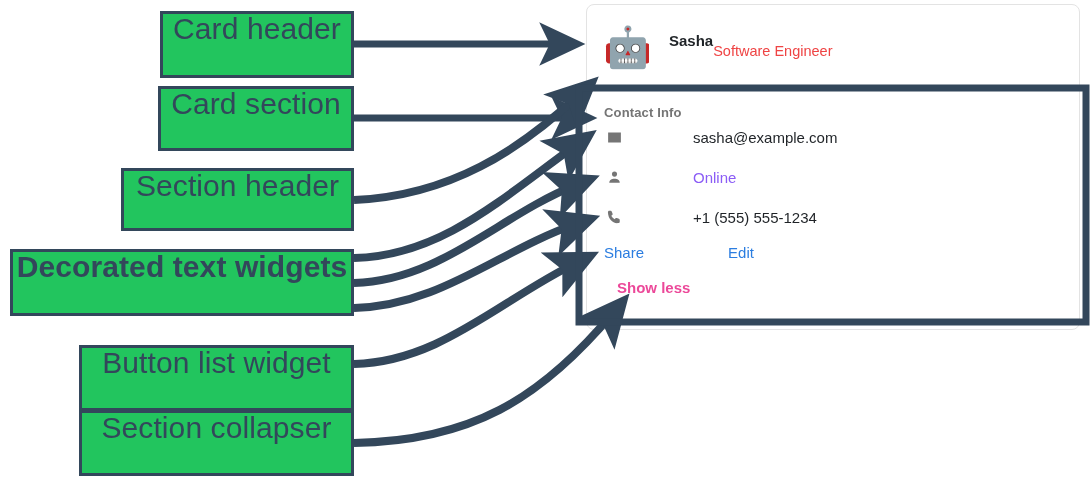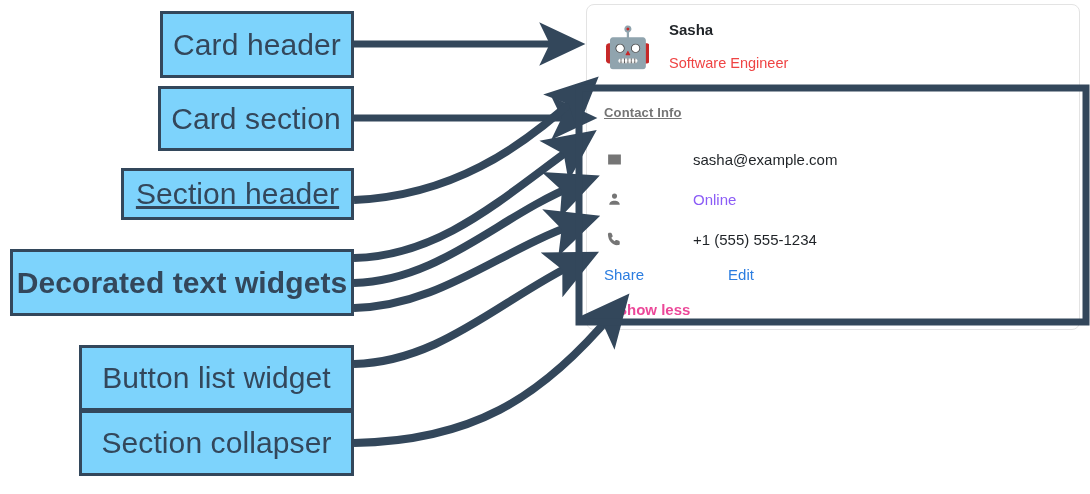--- a/index.html
+++ b/index.html
@@ -17,36 +17,36 @@
     height: 494px;
     background: #ffffff;
     overflow: hidden;
   }
 
   
   .callout {
     position: absolute;
     box-sizing: border-box;
     border: 3px solid #33475b;
-    background: #7dd3fc;
-    display: flex;
-    align-items: center;
+    background: #22c55e;
+    display: flex;
+    align-items: flex-start;
     justify-content: center;
     color: #33475b;
     font-size: 30px;
     line-height: 1;
     letter-spacing: 0.1px;
     z-index: 6;
     white-space: nowrap;
   }
   .callout span { display: block; padding: 0 10px; }
 
   #cal-card-header    { left: 160px; top: 11px;  width: 194px; height: 67px; }
   #cal-card-section   { left: 158px; top: 86px;  width: 196px; height: 65px; }
-  #cal-section-header { left: 121px; top: 168px; width: 233px; height: 52px; text-decoration: underline; }
+  #cal-section-header { left: 121px; top: 168px; width: 233px; height: 63px; }
   #cal-decorated      { left: 10px;  top: 249px; width: 344px; height: 67px; font-weight: bold; }
   #cal-button-list    { left: 79px;  top: 331px; width: 275px; height: 66px; margin-top: 14px; }
   #cal-collapser      { left: 79px;  top: 410px; width: 275px; height: 66px; }
 
   
   #connectors {
     position: absolute;
     left: 0; top: 0;
     width: 1090px;
     height: 494px;
@@ -84,21 +84,21 @@
     height: 46px;
     flex: 0 0 46px;
     font-size: 40px;
     line-height: 46px;
     text-align: center;
     overflow: hidden;
   }
   #header-text {
     margin-left: 20px;
     display: flex;
-    flex-direction: column;
+    flex-direction: row;
     justify-content: center;
   }
   #header-title {
     font-size: 15px;
     font-weight: bold;
     color: #1f2327;
     line-height: 1.5;
   }
   #header-subtitle {
     font-size: 14.5px;
@@ -115,22 +115,21 @@
     width: 100%;
     box-sizing: border-box;
     padding: 16px 0 0 0;
   }
   #section-header {
     font-size: 13px;
     font-weight: bold;
     color: #757575;
     letter-spacing: 0.15px;
     padding-left: 17px;
-    margin-bottom: 22px;
-    text-decoration: underline;
+    margin-bottom: 0;
   }
   .dtw-row {
     display: flex;
     align-items: center;
     height: 34px;
     padding-left: 17px;
     margin-bottom: 6px;
     gap: 32px;
   }
   .dtw-icon {

